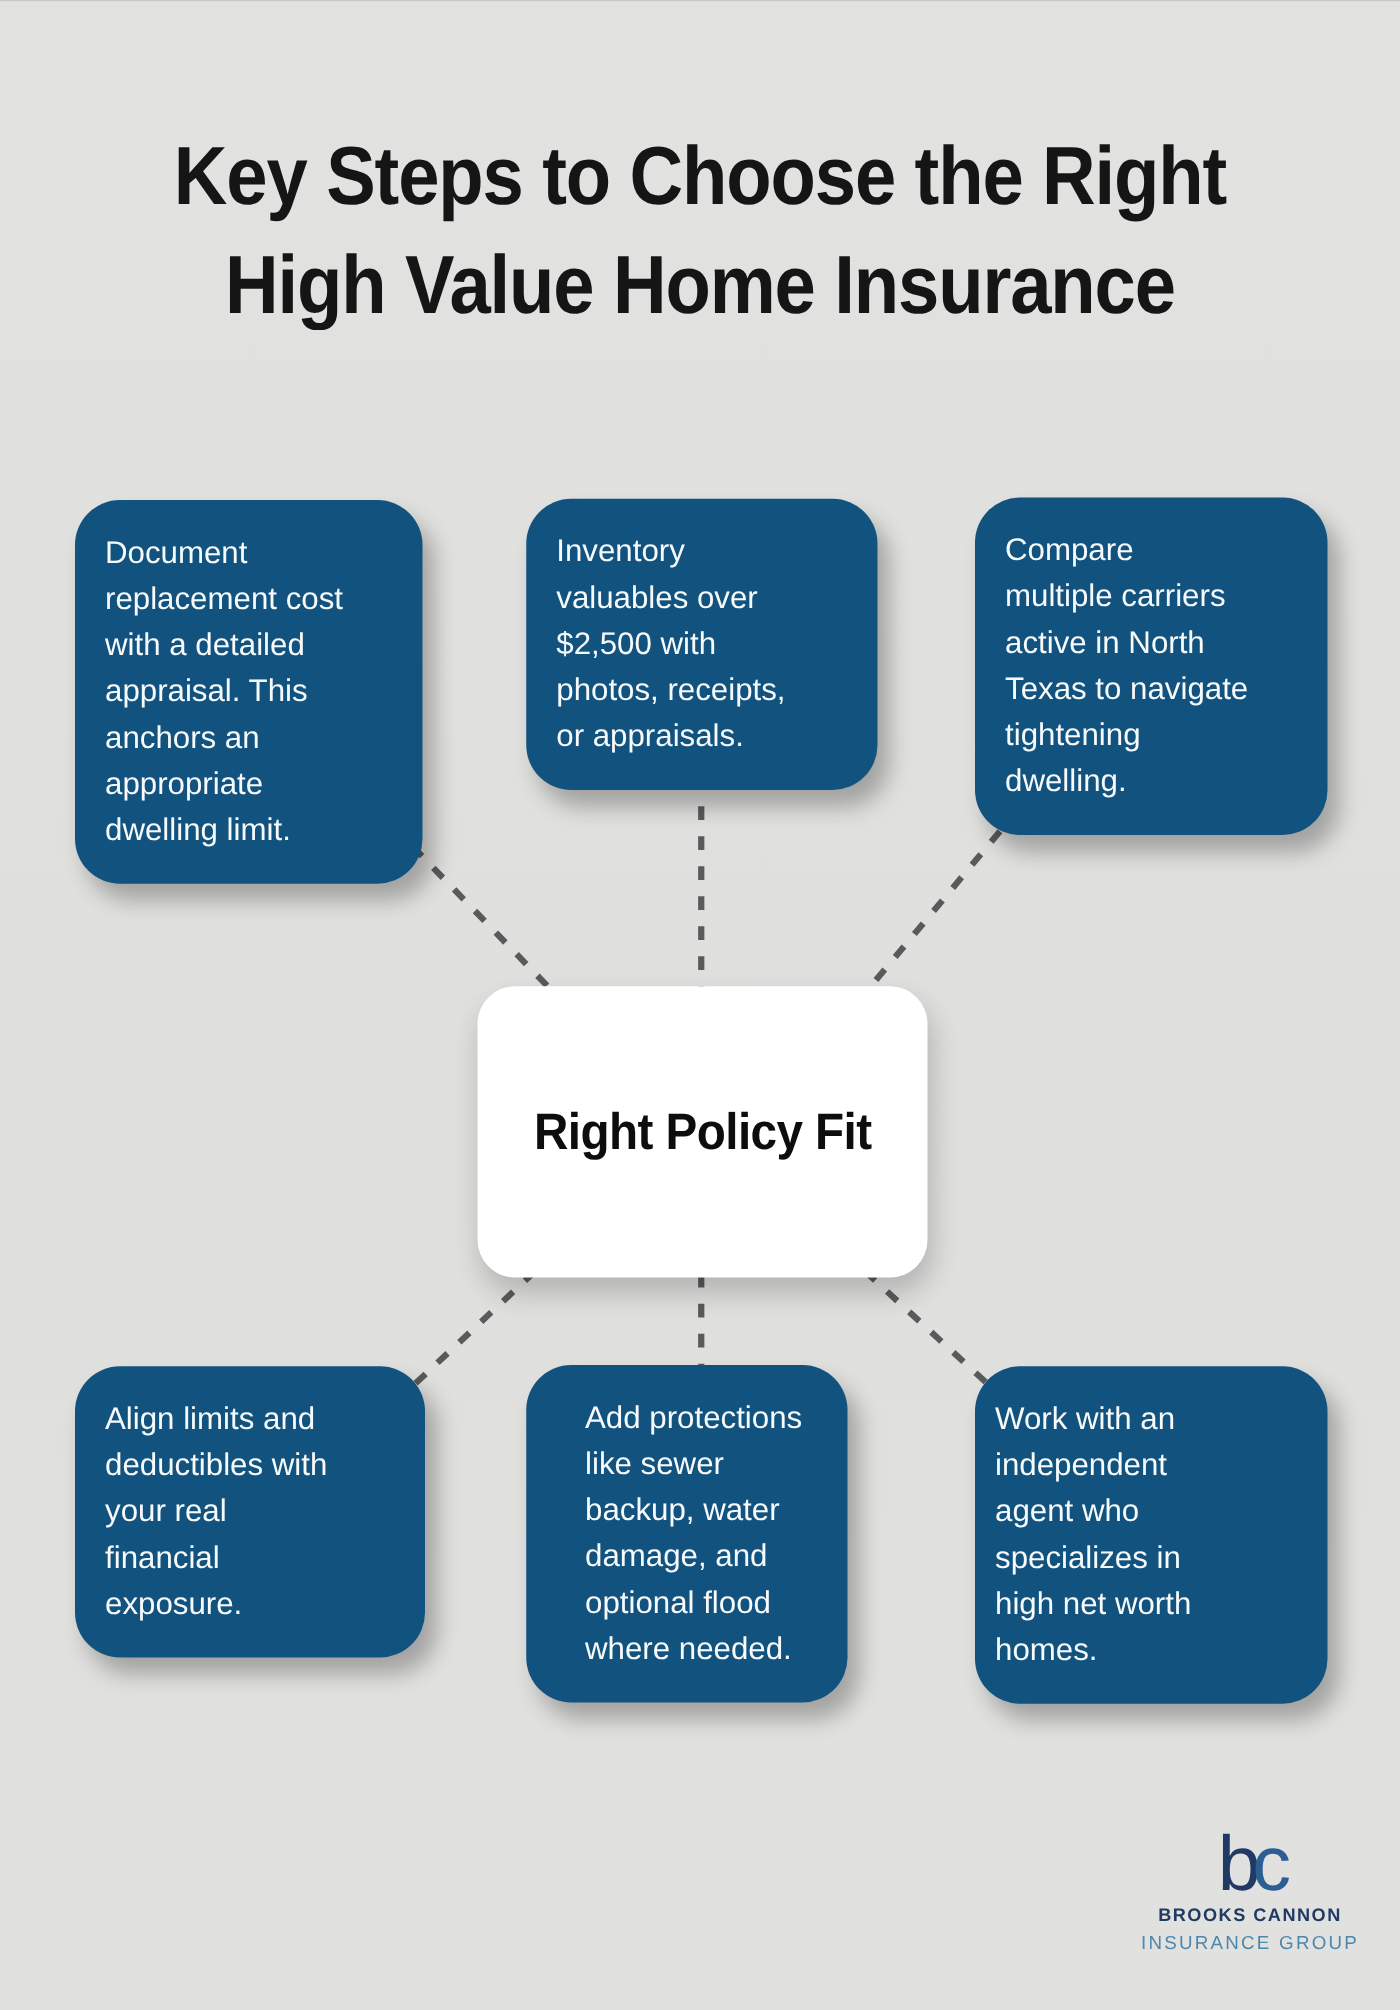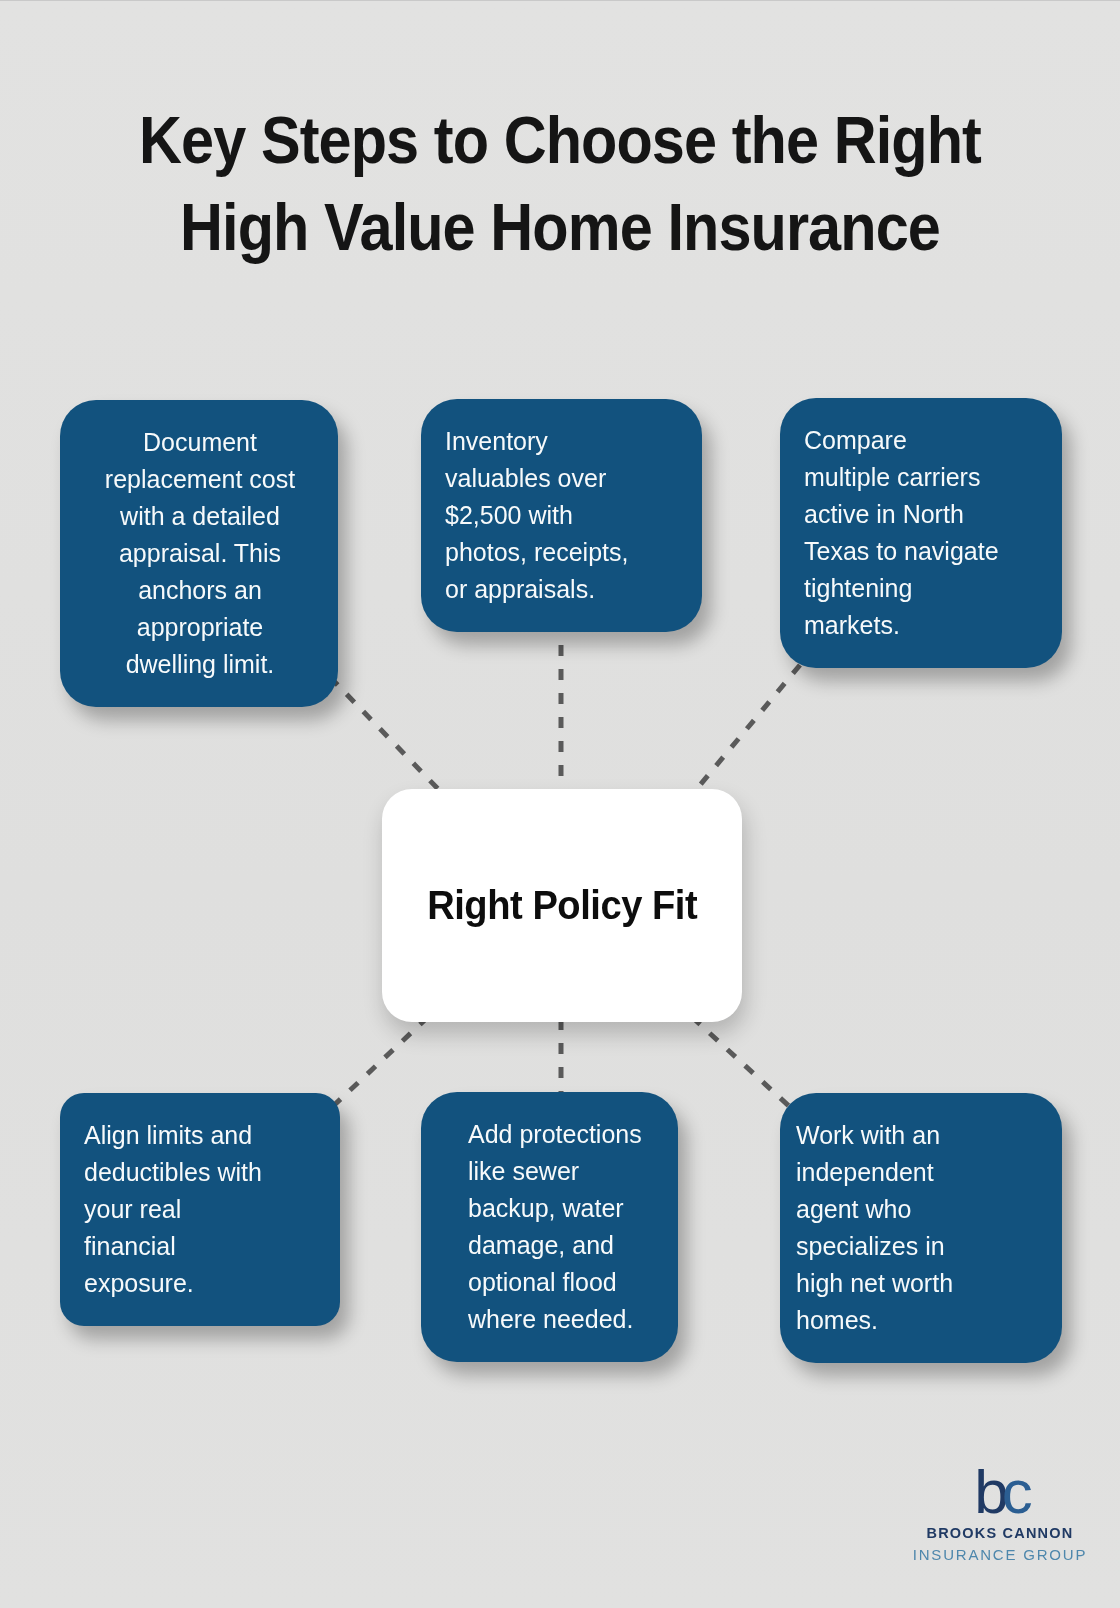--- a/index.html
+++ b/index.html
@@ -54,24 +54,24 @@
     box-shadow: 9px 13px 18px rgba(0,0,0,0.28);
     padding: 24px 22px 24px 24px;
     box-sizing: border-box;
     color: #F7FAFB;
   }
   .step-box .step-text {
     font-size: 25px;
     line-height: 37px;
     white-space: pre-line;
   }
-  .pos-tl { left: 60px;  top: 399px;  width: 278px; text-align: center; }
+  .pos-tl { left: 60px;  top: 399px;  width: 278px; }
   .pos-tm { left: 421px; top: 398px;  width: 281px; }
   .pos-tr { left: 780px; top: 397px;  width: 282px; }
-  .pos-bl { left: 60px;  top: 1092px; width: 280px; border-radius: 24px; }
+  .pos-bl { left: 60px;  top: 1092px; width: 280px; }
   .pos-bm { left: 421px; top: 1091px; width: 257px; padding-left: 47px; }
   .pos-br { left: 780px; top: 1092px; width: 282px; padding-left: 16px; }
   
   .center-node {
     position: absolute;
     z-index: 2;
     left: 382px;
     top: 788px;
     width: 360px;
     height: 233px;
@@ -158,21 +158,21 @@
 photos, receipts,
 or appraisals.</div>
   </div>
 
   <div class="step-box pos-tr">
     <div class="step-text">Compare
 multiple carriers
 active in North
 Texas to navigate
 tightening
-markets.</div>
+dwelling.</div>
   </div>
 
   <div class="center-node">
     <div class="center-label">Right Policy Fit</div>
   </div>
 
   <div class="step-box pos-bl">
     <div class="step-text">Align limits and
 deductibles with
 your real

